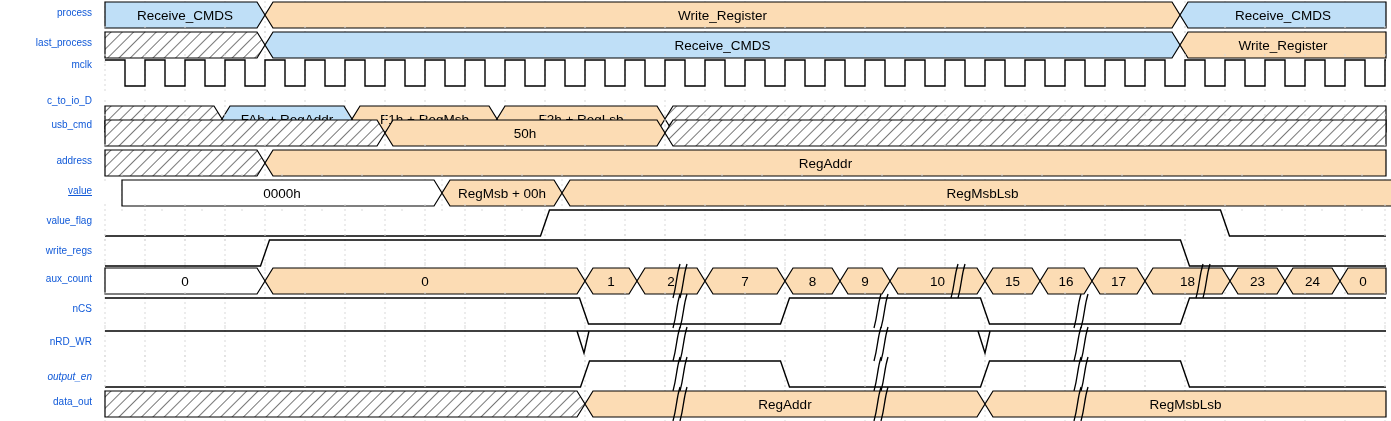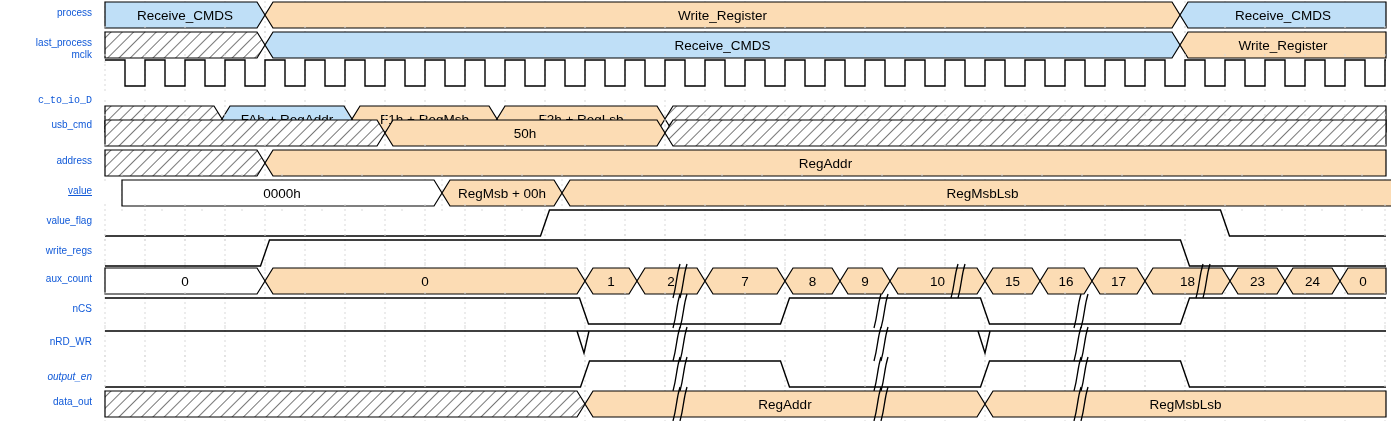--- a/index.html
+++ b/index.html
@@ -14,22 +14,22 @@
   .wf{fill:none;stroke:#000;stroke-width:1.4;stroke-linejoin:miter;}
   .brk{stroke:#000;stroke-width:1.3;fill:none;}
 </style>
 </head>
 <body>
 
 <div id="wave-root">
   <div class="label-col">
       <div class="sig-label" style="top: 8px;">process</div>
       <div class="sig-label" style="top: 38px;">last_process</div>
-      <div class="sig-label" style="top: 50px; text-align: right;">mclk</div>
-      <div class="sig-label" style="top: 96px; font-family: Liberation Mono, monospace;">c_to_io_D</div>
+      <div class="sig-label" style="top: 60px; text-align: right;">mclk</div>
+      <div class="sig-label" style="top: 96px;">c_to_io_D</div>
       <div class="sig-label" style="top: 120px;">usb_cmd</div>
       <div class="sig-label" style="top: 156px;">address</div>
       <div class="sig-label" style="top: 186px; text-decoration: underline;">value</div>
       <div class="sig-label" style="top: 216px;">value_flag</div>
       <div class="sig-label" style="top: 246px;">write_regs</div>
       <div class="sig-label" style="top: 274px; margin-left: 15px;">aux_count</div>
       <div class="sig-label" style="top: 304px;">nCS</div>
       <div class="sig-label" style="top: 337px;">nRD_WR</div>
       <div class="sig-label" style="top: 372px; font-style: italic;">output_en</div>
       <div class="sig-label" style="top: 397px;">data_out</div>

